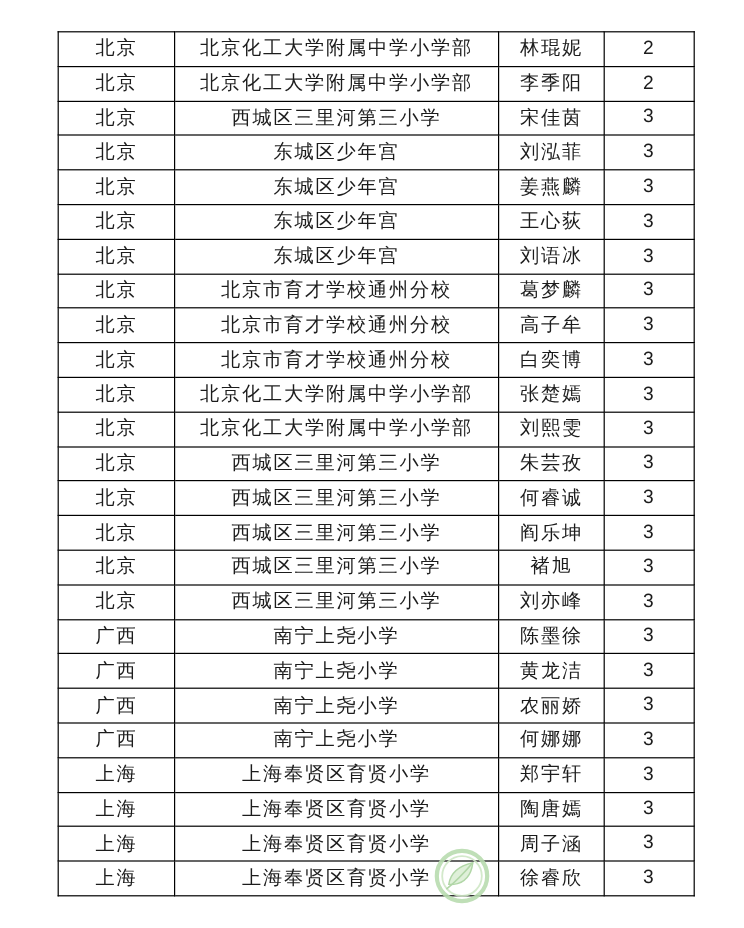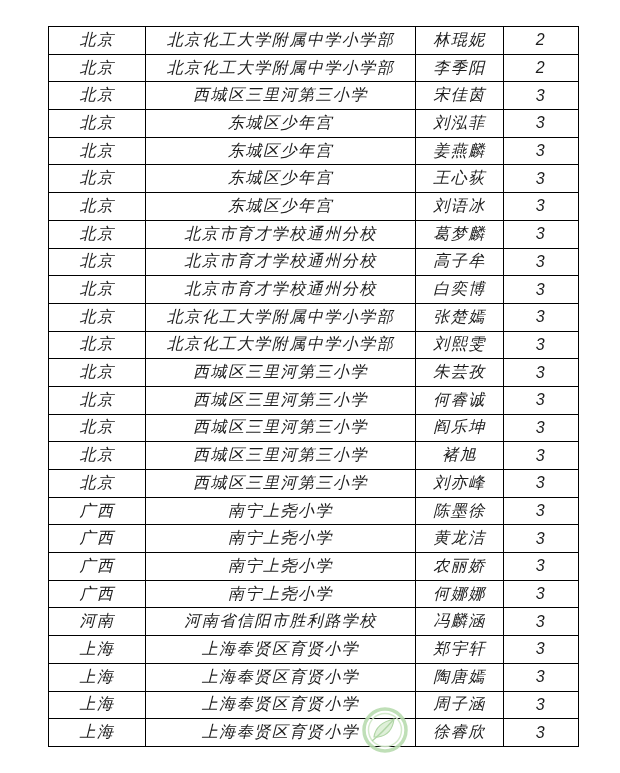--- a/index.html
+++ b/index.html
@@ -6,21 +6,20 @@
   body {
     width: 620px; height: 773px;
     background: #ffffff;
     font-family: "DejaVu Serif", serif;
     position: relative;
     overflow: hidden;
   }
   .page {
     position: absolute; inset: 0;
     background: #ffffff;
-    font-style: italic;
   }
   table.results {
     position: absolute;
     left: 48px; top: 26px;
     width: 530px; height: 721px;
     border-collapse: collapse;
     table-layout: fixed;
   }
   table.results td {
     border: 1px solid #000000;
@@ -181,26 +180,20 @@
           <td class="col-name">农丽娇</td>
           <td class="col-count">3</td>
         </tr>
         <tr>
           <td class="col-region">广西</td>
           <td class="col-school">南宁上尧小学</td>
           <td class="col-name">何娜娜</td>
           <td class="col-count">3</td>
         </tr>
         <tr>
-          <td class="col-region">河南</td>
-          <td class="col-school">河南省信阳市胜利路学校</td>
-          <td class="col-name">冯麟涵</td>
-          <td class="col-count">3</td>
-        </tr>
-        <tr>
           <td class="col-region">上海</td>
           <td class="col-school">上海奉贤区育贤小学</td>
           <td class="col-name">郑宇轩</td>
           <td class="col-count">3</td>
         </tr>
         <tr>
           <td class="col-region">上海</td>
           <td class="col-school">上海奉贤区育贤小学</td>
           <td class="col-name">陶唐嫣</td>
           <td class="col-count">3</td>

